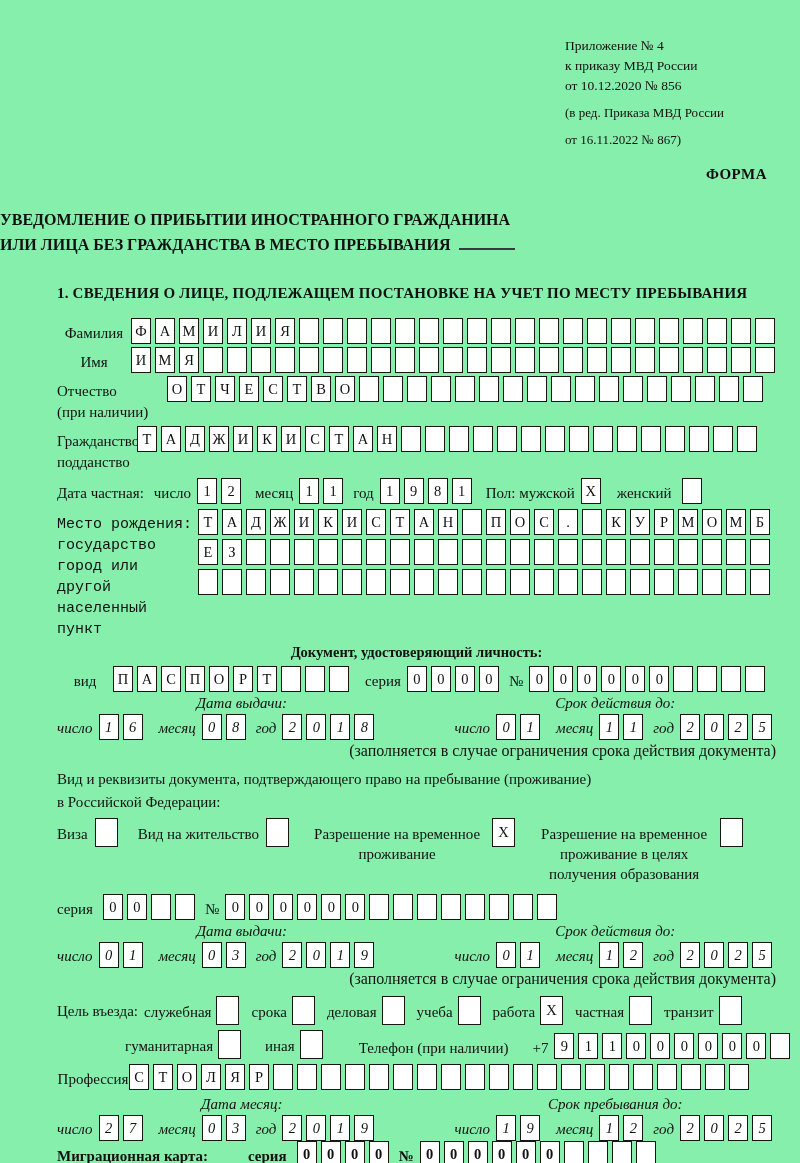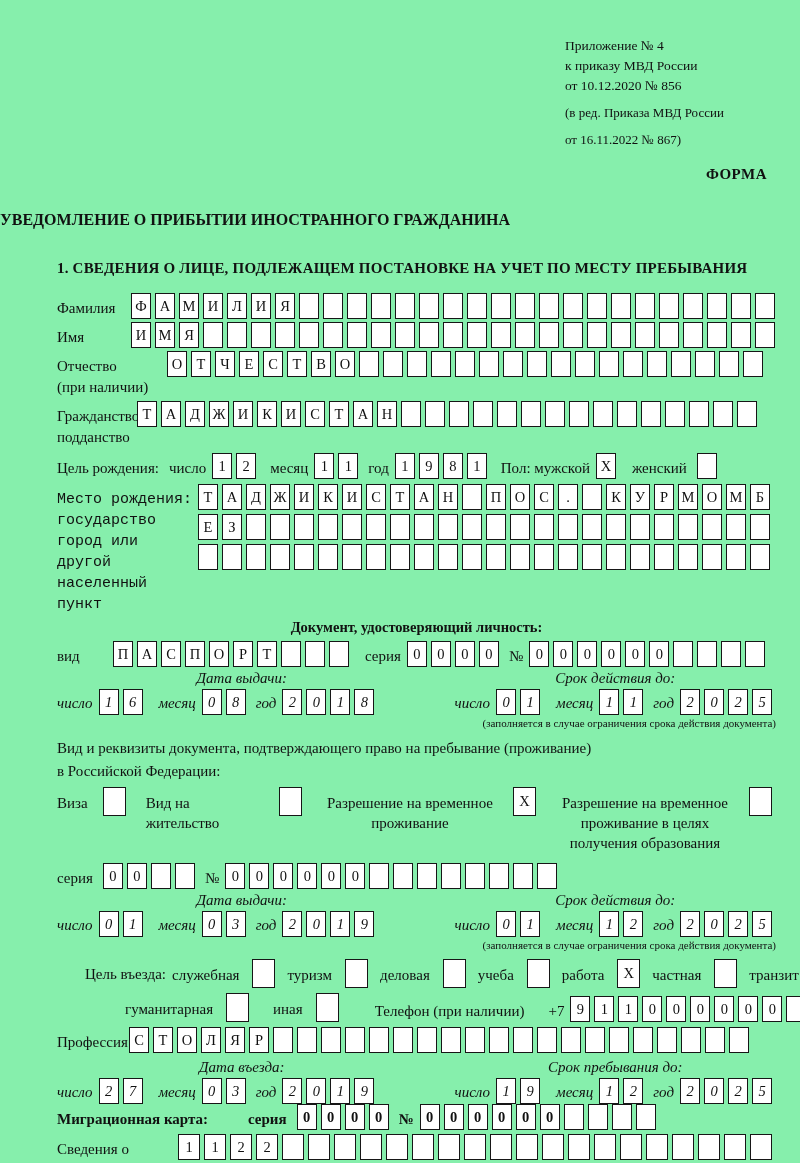--- a/index.html
+++ b/index.html
@@ -16,21 +16,21 @@
   .forma{margin-top:16px;margin-right:33px;text-align:right;font-weight:bold;font-size:15px;letter-spacing:.5px;}
 
   .title{margin-top:24px;font-weight:bold;font-size:16px;line-height:25px;}
   .title-underline{display:inline-block;width:56px;border-bottom:2.5px solid #3a3a3a;margin-left:8px;vertical-align:baseline;}
 
   .section-heading{margin:28px 20px 0 57px;font-weight:bold;font-size:15px;letter-spacing:.2px;}
 
   
   .content{margin:16px 24px 0 57px;font-size:15px;}
   .frow{display:flex;align-items:flex-start;margin-bottom:3px;}
-  .flabel{flex:0 0 auto;padding-top:5px;line-height:21px;}
+  .flabel{flex:0 0 auto;padding-top:5px;line-height:21px;text-align:center;}
   .lbl-block{line-height:21px;padding-top:5px;}
 
   .cells{display:flex;flex-wrap:nowrap;flex:0 0 auto;}
   .cell{
     box-sizing:border-box;flex:0 0 auto;width:20px;height:26px;margin-right:4px;
     border:1.6px solid #161616;display:flex;align-items:center;justify-content:center;
     font-size:14.5px;line-height:1;background:#fff;
   }
   .cells.wide .cell{width:22px;}
   .cells.cb .cell{width:23px;height:29px;}
@@ -43,30 +43,30 @@
 
   .doc-heading{text-align:center;font-weight:bold;font-size:14.5px;margin:4px 0 5px;}
 
   .dates-block{display:flex;margin-top:2px;}
   .date-col{display:flex;flex-direction:column;font-style:italic;}
   .date-col.left{width:370px;}
   .date-col.right{margin-left:28px;}
   .date-head{font-size:15px;text-align:center;margin-bottom:2px;}
   .date-line{display:flex;align-items:flex-start;}
   .date-line .inline-label{padding-top:4px;}
-  .fill-note{text-align:right;font-size:11px;margin:2px 0 8px;}
+  .fill-note{text-align:right;font-size:16px;margin:2px 0 8px;}
 
   .intro-line{line-height:23px;}
   .opts-row{display:flex;align-items:flex-start;margin-top:4px;margin-bottom:10px;}
-  .opt{display:flex;align-items:flex-start;gap:8px;}
+  .opt{display:flex;align-items:flex-start;}
   .opt .opt-text{padding-top:6px;line-height:20px;}
   .opt .opt-text.center{text-align:center;}
   .opt .cells{margin-left:7px;margin-top:0;}
 
-  .purpose-row{display:flex;align-items:flex-start;margin-bottom:5px;flex-wrap:nowrap;margin-left:28px;}
+  .purpose-row{display:flex;align-items:flex-start;margin-bottom:5px;flex-wrap:nowrap;}
   .purpose-row .opt{margin-right:8px;}
   .purpose-row .opt .opt-text{padding-top:6px;}
   .purpose-row .opt .cells{margin-left:5px;}
 </style>
 </head>
 <body>
 
 <div class="page">
 
   <div class="appendix">
@@ -74,20 +74,21 @@
     <div>к приказу МВД России</div>
     <div>от 10.12.2020 № 856</div>
     <div class="rev">(в ред. Приказа МВД России</div>
     <div class="rev">от 16.11.2022 № 867)</div>
   </div>
 
   <div class="forma">ФОРМА</div>
 
   <div class="title">
     <div>УВЕДОМЛЕНИЕ О ПРИБЫТИИ ИНОСТРАННОГО ГРАЖДАНИНА</div>
+    <div><span>ИЛИ ЛИЦА БЕЗ ГРАЖДАНСТВА В МЕСТО ПРЕБЫВАНИЯ</span><span class="title-underline"></span></div>
   </div>
 
   <div class="section-heading">1. СВЕДЕНИЯ О ЛИЦЕ, ПОДЛЕЖАЩЕМ ПОСТАНОВКЕ НА УЧЕТ ПО МЕСТУ ПРЕБЫВАНИЯ</div>
 
   <div class="content">
 
     <div class="frow">
       <div class="flabel w74">Фамилия</div>
       <div class="cells">
           <span class="cell">Ф</span>
@@ -216,21 +217,21 @@
           <span class="cell"></span>
           <span class="cell"></span>
           <span class="cell"></span>
           <span class="cell"></span>
           <span class="cell"></span>
           <span class="cell"></span>
         </div>
     </div>
 
     <div class="frow" style="margin-top:5px;">
-      <div class="inline-label">Цель рождения:</div>
+      <div class="inline-label">Дата частная:</div>
       <div class="inline-label gap10">число</div>
       <div class="cells gap6">
           <span class="cell">1</span>
           <span class="cell">2</span>
         </div>
       <div class="inline-label gap10">месяц</div>
       <div class="cells gap6">
           <span class="cell">1</span>
           <span class="cell">1</span>
         </div>
@@ -533,21 +534,21 @@
 
     <div class="purpose-row">
       <div class="inline-label" style="margin-right:6px;">Цель въезда:</div>
       <div class="opt">
           <span class="opt-text">служебная</span>
           <span class="cells cb">
             <span class="cell"></span>
           </span>
         </div>
       <div class="opt">
-          <span class="opt-text">туризм</span>
+          <span class="opt-text">срока</span>
           <span class="cells cb">
             <span class="cell"></span>
           </span>
         </div>
       <div class="opt">
           <span class="opt-text">деловая</span>
           <span class="cells cb">
             <span class="cell"></span>
           </span>
         </div>
@@ -633,21 +634,21 @@
           <span class="cell"></span>
           <span class="cell"></span>
           <span class="cell"></span>
           <span class="cell"></span>
           <span class="cell"></span>
         </div>
     </div>
 
     <div class="dates-block" style="margin-top:6px;">
       <div class="date-col left">
-        <div class="date-head">Дата въезда:</div>
+        <div class="date-head">Дата месяц:</div>
         <div class="date-line">
           <span class="inline-label">число</span>
           <span class="cells gap6">
               <span class="cell">2</span>
               <span class="cell">7</span>
             </span>
           <span class="inline-label gap12">месяц</span>
           <span class="cells gap6">
               <span class="cell">0</span>
               <span class="cell">3</span>

